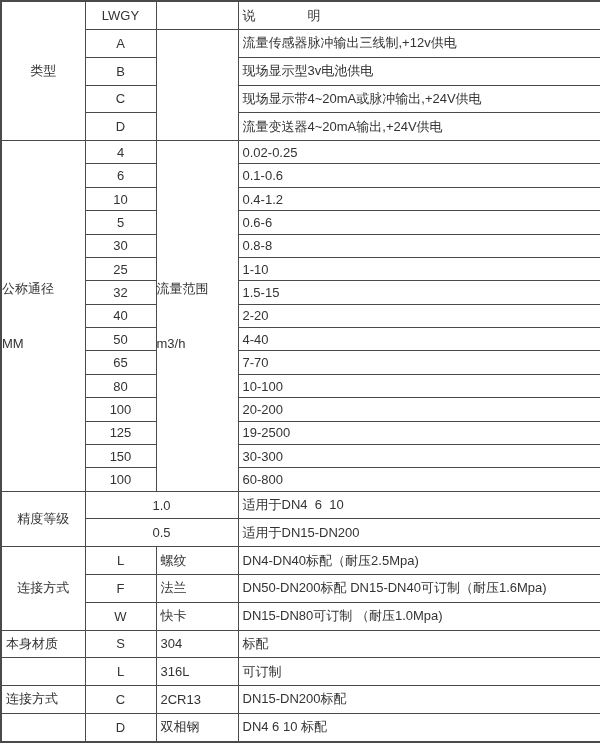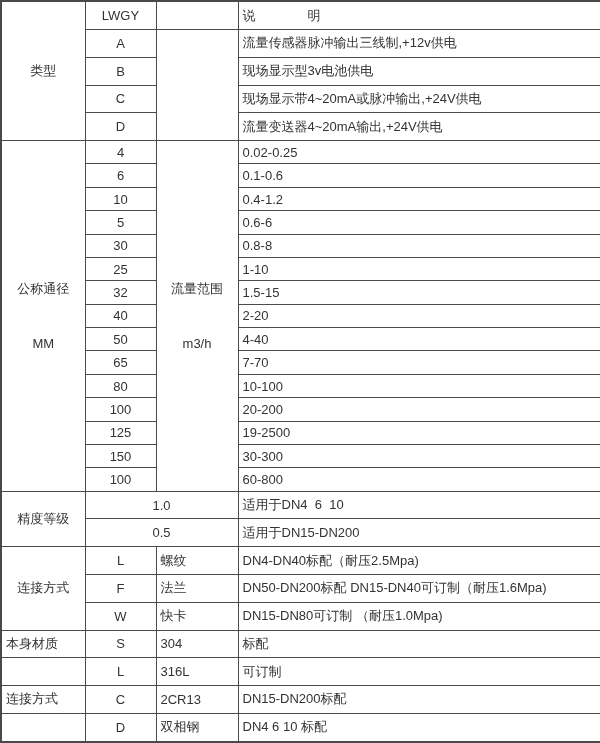--- a/index.html
+++ b/index.html
@@ -25,21 +25,21 @@
     padding: 0 2px 0 4px;
     white-space: pre;
     overflow: hidden;
   }
   table.spec td.c {
     text-align: center;
     padding: 0;
   }
   .two-line div {
     line-height: 25px;
-    text-align: center;
+    text-align: left;
   }
 </style>
 </head>
 <body>
 
 <table class="spec">
   <colgroup>
     <col style="width:84px">
     <col style="width:71px">
     <col style="width:82px">

